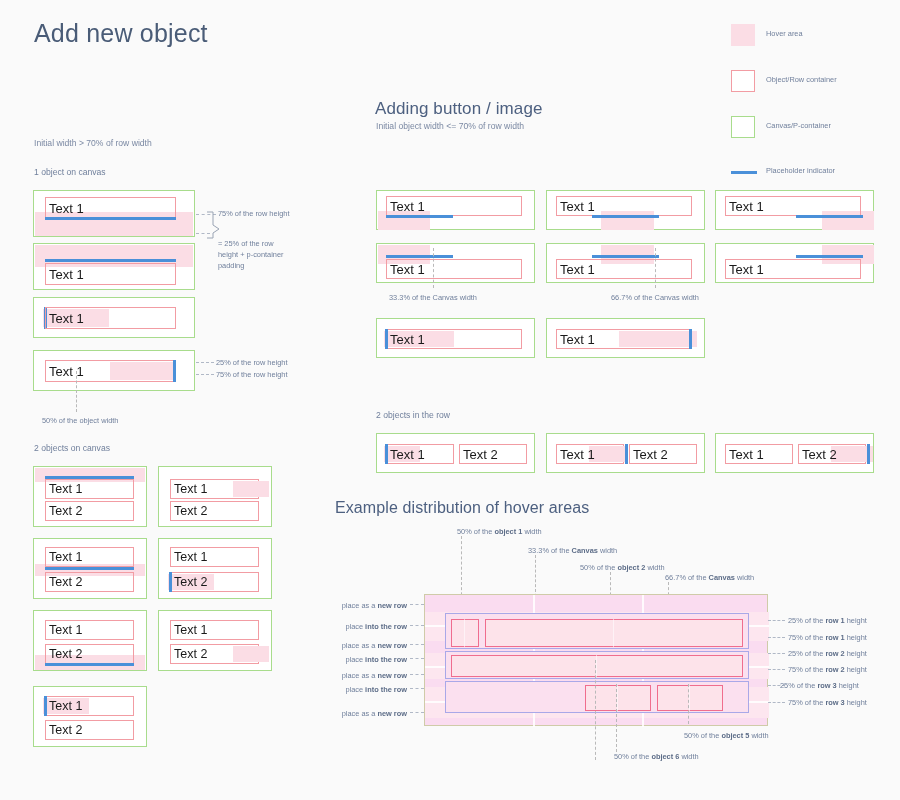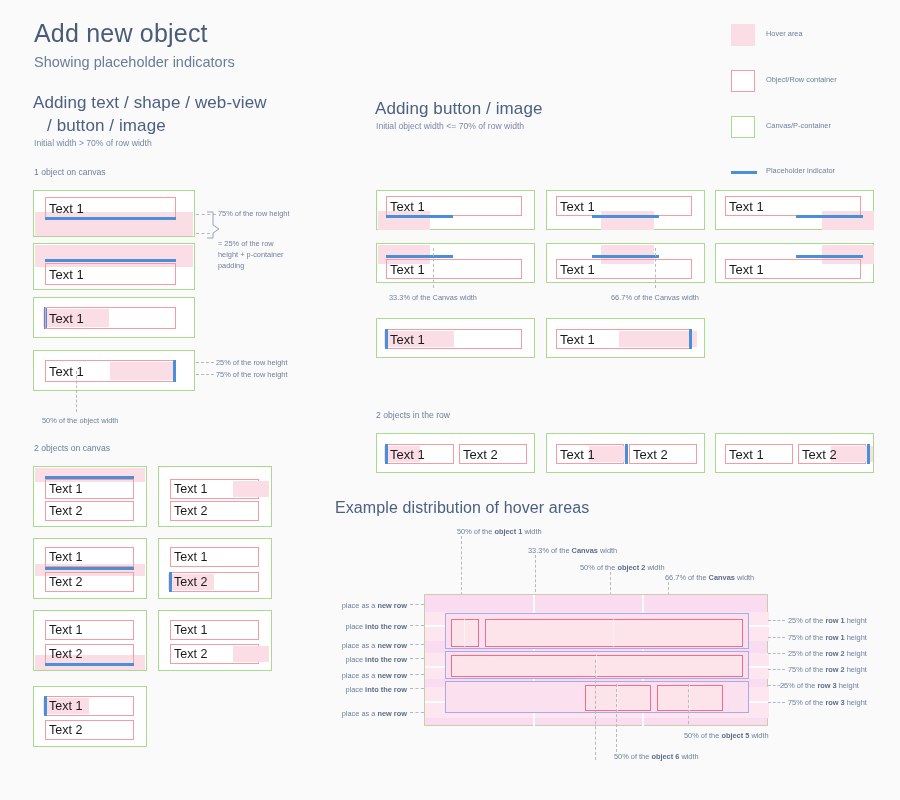--- a/index.html
+++ b/index.html
@@ -99,21 +99,20 @@
   }
   .hd-band{position:absolute;background:#fde6ef;}
   .hd-white{position:absolute;background:#ffffff;opacity:.85;}
 </style>
 </head>
 <body>
 
 <div class="page">
 
   <div class="h1" style="left:34px;top:20px;">Add new object</div>
-  <div class="h2" style="left:34px;top:54px;">Showing placeholder indicators</div>
 
   <div class="legend">
     <div class="lg-row">
       <div class="lg-sw fill"></div>
       <div class="lg-tx">Hover area</div>
     </div>
     <div class="lg-row">
       <div class="lg-sw red"></div>
       <div class="lg-tx">Object/Row container</div>
     </div>
@@ -121,22 +120,21 @@
       <div class="lg-sw green"></div>
       <div class="lg-tx">Canvas/P-container</div>
     </div>
     <div class="lg-row l">
       <div class="lg-sw line"></div>
       <div class="lg-tx">Placeholder indicator</div>
     </div>
   </div>
 
   <div class="h3" style="left:33px;top:92px;width:310px;">
-    <span>Adding text / shape / web-view</span><br>
-    <span style="padding-left:14px;display:inline-block;">/ button / image</span>
+    <br>
   </div>
   <div class="sub" style="left:34px;top:138px;">Initial width &gt; 70% of row width</div>
   <div class="capt" style="left:34px;top:167px;">1 object on canvas</div>
 
   <div class="canvas" style="left:33px;top:190px;width:162px;height:47px;">
     <div class="hover" style="left:1px;top:21px;width:158px;height:24px;"></div>
     <div class="objbox" style="left:11px;top:6px;width:131px;height:22px;">Text 1</div>
     <div class="ph" style="left:11px;top:26px;width:131px;height:3px;"></div>
   </div>
 

